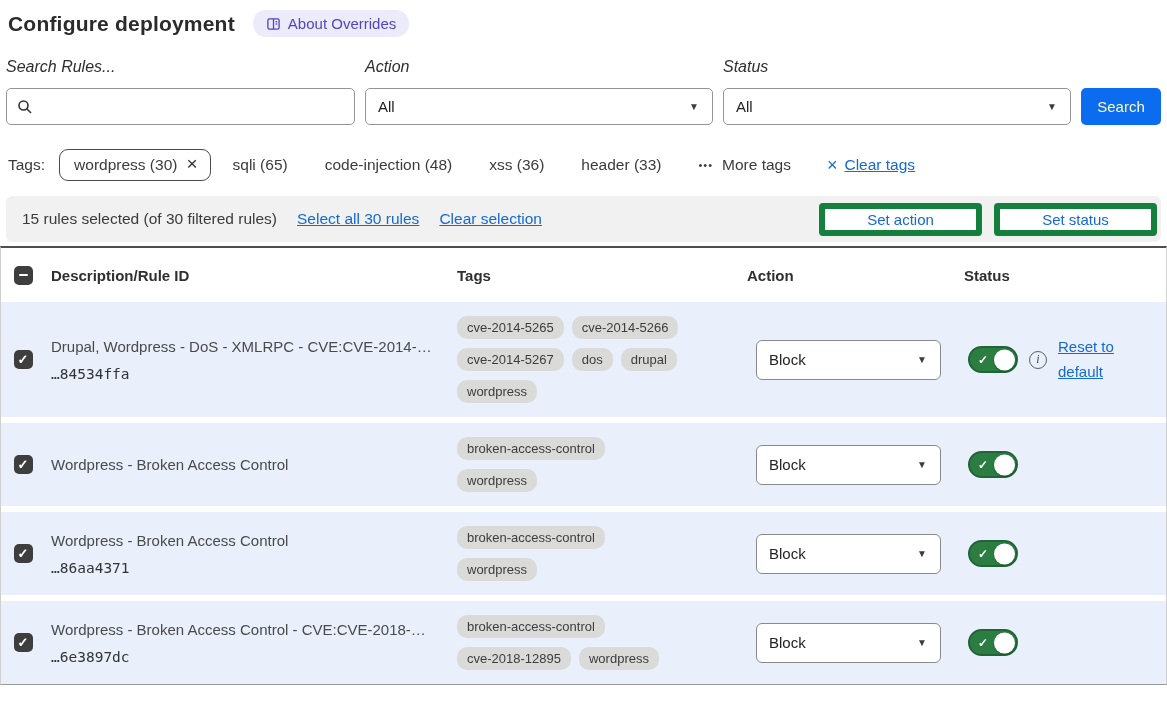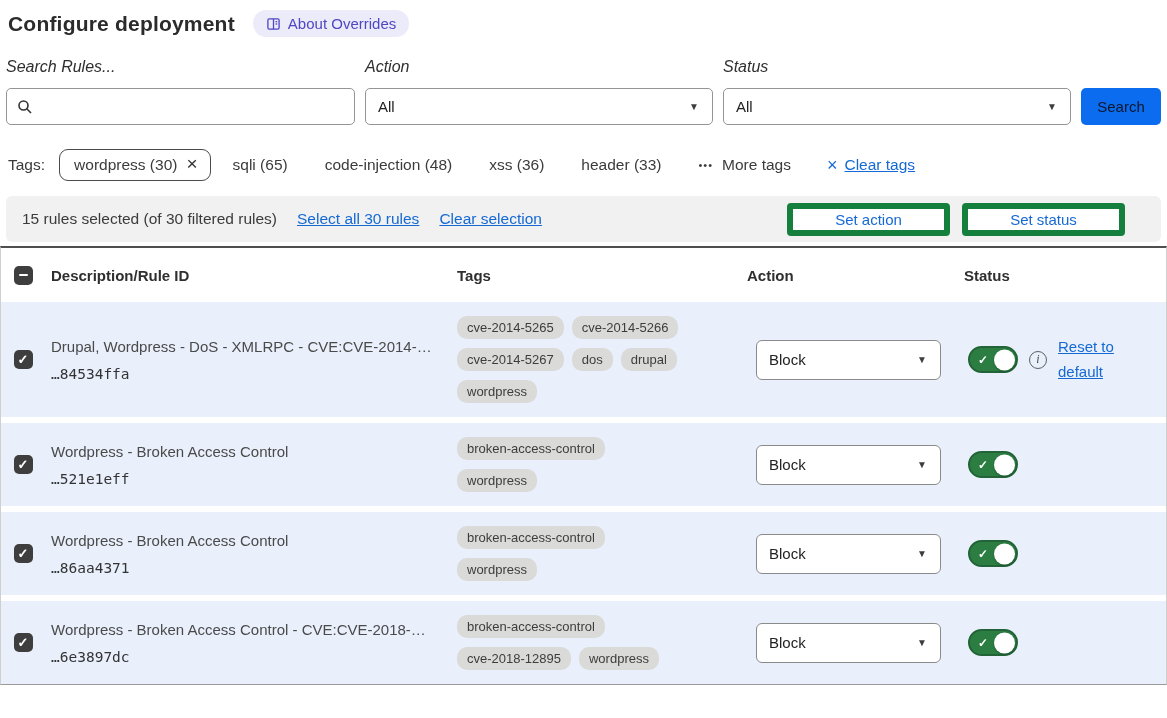--- a/index.html
+++ b/index.html
@@ -19,39 +19,39 @@
   .field { display:flex; flex-direction:column; }
   .field-label { font-size:16px; color:#2f2f2f; margin-bottom:12px;font-style:italic; }
   .input-box, .select { background:#fff; border:1px solid #949494; border-radius:5px; height:37px;
     display:flex; align-items:center; position:relative; font-size:15px; color:#222; }
   .input-box { width:349px; padding:0 10px; gap:8px; }
   .input-box input { border:none; outline:none; flex:1; font:inherit; background:transparent; }
   .select { cursor:pointer; padding:0 30px 0 12px; }
   .select-lg { width:348px; }
   .caret { position:absolute; right:13px; top:50%; transform:translateY(-50%);
     font-size:10px; color:#3c3c3c; line-height:1; }
-  .btn-primary { background:#0b6cf0; color:#0f172a; border:none; border-radius:5px; height:37px;
+  .btn-primary { background:#0b6cf0; color:#fef9c3; border:none; border-radius:5px; height:37px;
     width:82px; font-size:15px; cursor:pointer; }
 
   
   .tags-bar { display:flex; align-items:center; padding:0 8px; margin-top:24px; font-size:15.5px; color:#3b3b3b; }
   .tags-label { margin-right:14px; }
   .tag-chip-selected { display:inline-flex; align-items:flex-start; gap:9px; border:1.5px solid #4b4b4b;
     border-radius:9px; padding:6px 12px 6px 14px; margin-right:22px; cursor:pointer; background:#fff; }
   .chip-close { font-size:19px; line-height:.8; color:#333; cursor:pointer; }
   .tag-link { margin-right:37px; cursor:pointer; white-space:nowrap; }
   .more-tags { display:inline-flex; align-items:center; gap:9px; margin-right:36px; cursor:pointer; }
   .dots { font-size:11px; letter-spacing:1px; color:#3b3b3b; }
   .clear-tags { display:inline-flex; align-items:center; gap:7px; color:#1569d3; cursor:pointer; }
   .clear-tags .x { font-size:18px; line-height:.8; }
   .clear-tags .txt { text-decoration:underline; }
 
   
   .selection-bar { margin:15px 6px 0 6px; background:#f1f1f1; border-radius:6px; height:46px;
-    display:flex; align-items:center; padding:0 36px 0 16px; font-size:15.5px; color:#3b3b3b; gap:20px; }
+    display:flex; align-items:center; padding:0 4px 0 16px; font-size:15.5px; color:#3b3b3b; gap:20px; }
   .link { color:#1569d3; text-decoration:underline; cursor:pointer; white-space:nowrap; }
   .bar-buttons { margin-left:auto; display:flex; gap:12px; }
   .btn-outline { background:#fff; border:6px solid #15803d; color:#1569d3; border-radius:4px;
     width:163px; height:33px; font-size:15px; cursor:pointer; }
 
   
   .rules-table { margin-top:4px; border-top:2px solid #4f4f4f; border-left:1px solid #cfcfcf;
     border-right:1px solid #cfcfcf; border-bottom:1px solid #9a9a9a; }
   .trow { display:grid; grid-template-columns:44px 406px 290px 215px auto; align-items:center; }
   .thead { background:#fff; height:54px; font-weight:700; font-size:15px; color:#2f2f2f; }
@@ -206,21 +206,20 @@
   </div>
 
   <div class="trow row">
     <div class="checkbox-cell">
       <span class="checkbox">
         <span class="check-glyph">✓</span>
       </span>
     </div>
     <div class="desc-cell">
       <div class="desc">Wordpress - Broken Access Control</div>
-      <div class="rule-id">…521e1eff</div>
     </div>
     <div class="tags-cell">
           <span class="tag-chip">broken-access-control</span>
           <span class="tag-chip">wordpress</span>
         </div>
     <div class="action-cell">
       <div class="select select-sm">
         <span>Block</span>
         <span class="caret">▼</span>
       </div>

